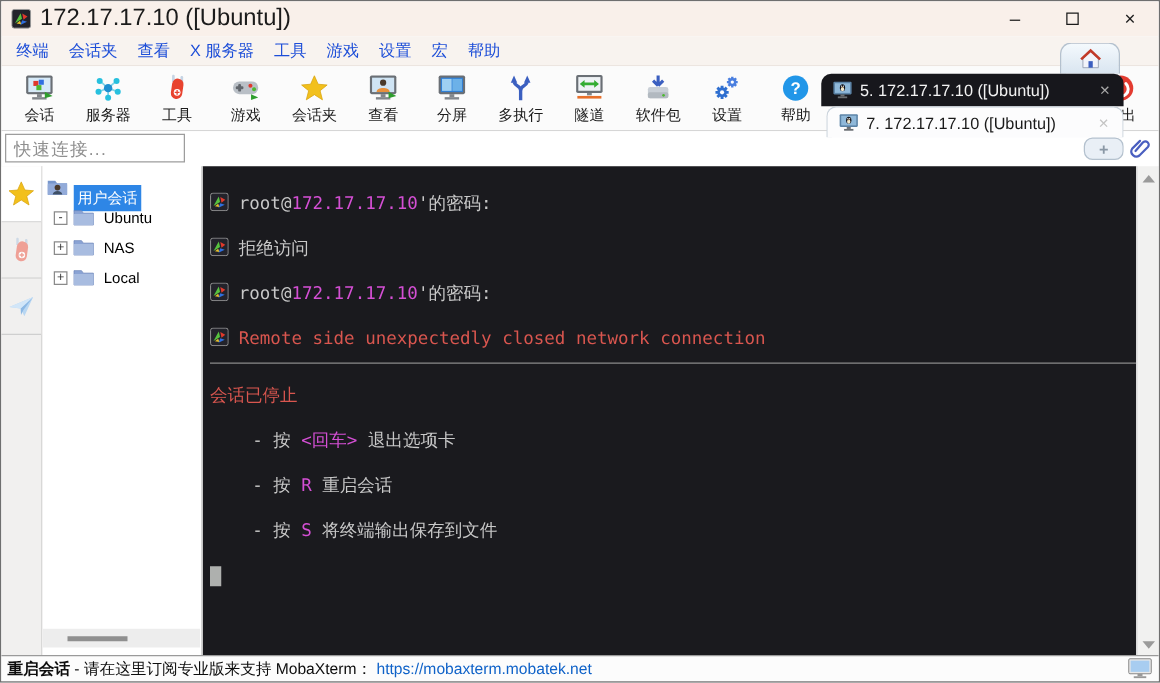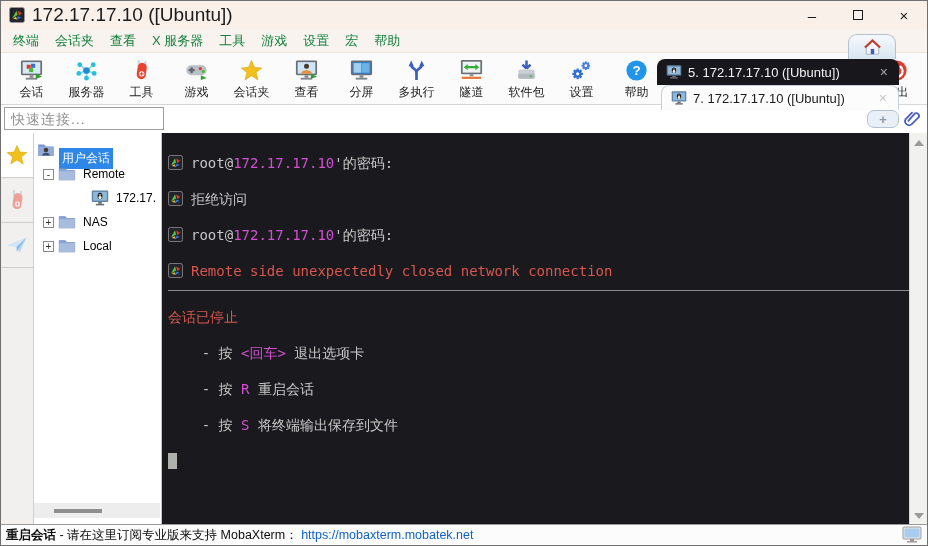--- a/index.html
+++ b/index.html
@@ -8,29 +8,29 @@
     font-family:"Liberation Sans",sans-serif;display:flex;flex-direction:column;
     overflow:hidden;position:relative;}
   
   .titlebar{height:28px;flex:0 0 28px;background:#f9f0ea;display:flex;align-items:center;padding-left:8px;}
   .titlebar .title{font-size:19px;color:#1b1b1b;margin-left:7px;}
   .win-controls{margin-left:auto;display:flex;height:100%;}
   .wc{width:46px;display:flex;align-items:center;justify-content:center;font-size:15px;color:#1b1b1b;cursor:default;}
   .wc .maxbox{width:10px;height:10px;border:1.3px solid #1b1b1b;display:inline-block;}
   
   .menubar{height:24px;flex:0 0 24px;background:#f8f3ef;display:flex;align-items:center;padding-left:4px;font-size:13px;border-bottom:1px solid #ece5e0;}
-  .menu-item{padding:3px 8px;color:#15803d;white-space:nowrap;}
+  .menu-item{padding:3px 8px;color:#1d4ed8;white-space:nowrap;}
   
   .toolbar{height:52px;flex:0 0 52px;background:#fbfbfb;border-bottom:1px solid #d6d6d6;display:flex;align-items:stretch;padding:0 3px;}
   .tb-left,.tb-right{display:flex;}
   .tb-right{margin-left:auto;}
   .tb-item{min-width:55px;padding:3px 3px 1px;display:flex;flex-direction:column;align-items:center;justify-content:center;gap:1px;font-size:12px;color:#1c1c1c;white-space:nowrap;}
   
   .tabrow{height:28px;flex:0 0 28px;background:#fff;position:relative;}
-  .quick{position:absolute;left:3px;top:2px;width:160px;height:23px;border:1px solid #9d9d9d;font-family:"Liberation Sans",sans-serif;font-size:14px;color:#555;padding:0 6px;letter-spacing:1px;}
+  .quick{position:absolute;left:3px;top:2px;width:144px;height:23px;border:1px solid #9d9d9d;font-family:"Liberation Sans",sans-serif;font-size:14px;color:#555;padding:0 6px;letter-spacing:1px;}
   .quick::placeholder{color:#8f8f8f;}
   .tabs{position:absolute;left:163px;right:28px;bottom:0;display:flex;align-items:flex-end;overflow:hidden;flex-direction:column;}
   .tab-home{width:48px;height:25px;border:1px solid #b4c1ce;border-bottom:none;border-radius:9px 9px 0 0;background:linear-gradient(#f4f9fd,#d9e5f0);display:flex;align-items:center;justify-content:center;margin-right:3px;}
   .tab{height:26px;display:flex;align-items:center;gap:6px;padding:0 9px;font-size:13px;border-radius:8px 8px 0 0;white-space:nowrap;overflow:hidden;}
   .tab.active{background:#17171c;color:#f2f2f2;width:242px;}
   .tab.inactive{background:#fcfcfd;color:#1a1a1a;border:1px solid #c7d0d9;border-bottom:none;height:25px;width:238px;margin-left:12px;}
   .tab-close{margin-left:auto;font-size:14px;color:#a8a8a8;padding:0 2px;}
   .tab.inactive .tab-close{color:#c4c4c4;}
   .tab-plus{width:32px;height:18px;margin:0 0 5px 10px;background:#e9eff6;border:1px solid #b4c1ce;border-radius:7px;display:flex;align-items:center;justify-content:center;color:#8a98a6;font-size:13px;font-weight:bold;}
   .paperclip{position:absolute;right:6px;top:4px;}
@@ -388,37 +388,21 @@
           <span class="lbl sel">用户会话</span>
         </div>
         <div class="tree-row" style="padding-left: 9px;">
           <span class="exp">-</span>
           <span class="ic" style="height: 18px; width: 18px;">
             <svg viewBox="0 0 18 18">
               <path d="M1.2 3.5 h6 l1.5 2 h8 v9.5 h-15.5 z" fill="#8aa3d4" stroke="#6e87bb" stroke-width="0.6"></path>
               <path d="M1.2 6.2 h15.5 v8.8 h-15.5 z" fill="#a8bce0"></path>
             </svg>
           </span>
-          <span class="lbl">Remote</span>
-        </div>
-        <div class="tree-row" style="padding-left: 57px;">
-          <span class="ic" style="height: 18px; width: 18px;">
-            <svg viewBox="0 0 18 18">
-              <rect x="0.8" y="1.5" width="16.4" height="11.5" rx="1" fill="#5b83a6"></rect>
-              <rect x="2.2" y="2.9" width="13.6" height="8.7" fill="#8fb8d9"></rect>
-              <ellipse cx="9" cy="7" rx="2.4" ry="3.2" fill="#14141a"></ellipse>
-              <ellipse cx="9" cy="8.3" rx="1.5" ry="1.9" fill="#f2ead0"></ellipse>
-              <circle cx="8.2" cy="5.6" r="0.55" fill="#fff"></circle>
-              <circle cx="9.8" cy="5.6" r="0.55" fill="#fff"></circle>
-              <path d="M8.4 6.6 h1.2 l-0.6 0.8 z" fill="#e8a13c"></path>
-              <rect x="7.2" y="13" width="3.6" height="1.8" fill="#6b6f73"></rect>
-              <rect x="4.8" y="14.8" width="8.4" height="1.6" fill="#6b6f73"></rect>
-            </svg>
-          </span>
-          <span class="lbl">172.17.</span>
+          <span class="lbl">Ubuntu</span>
         </div>
         <div class="tree-row" style="padding-left: 9px;">
           <span class="exp">+</span>
           <span class="ic" style="height: 18px; width: 18px;">
             <svg viewBox="0 0 18 18">
               <path d="M1.2 3.5 h6 l1.5 2 h8 v9.5 h-15.5 z" fill="#8aa3d4" stroke="#6e87bb" stroke-width="0.6"></path>
               <path d="M1.2 6.2 h15.5 v8.8 h-15.5 z" fill="#a8bce0"></path>
             </svg>
           </span>
           <span class="lbl">NAS</span>

